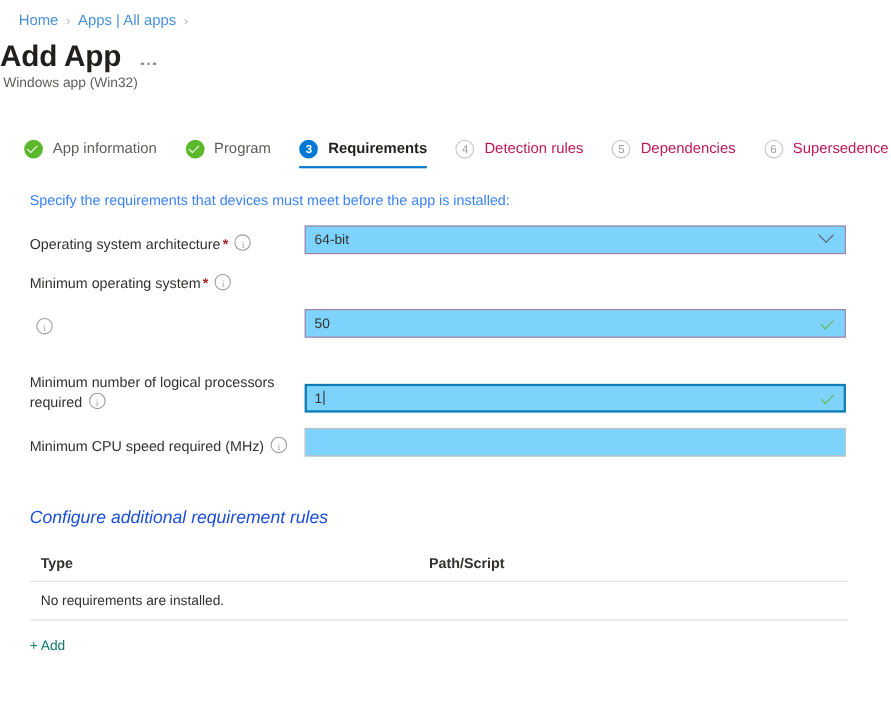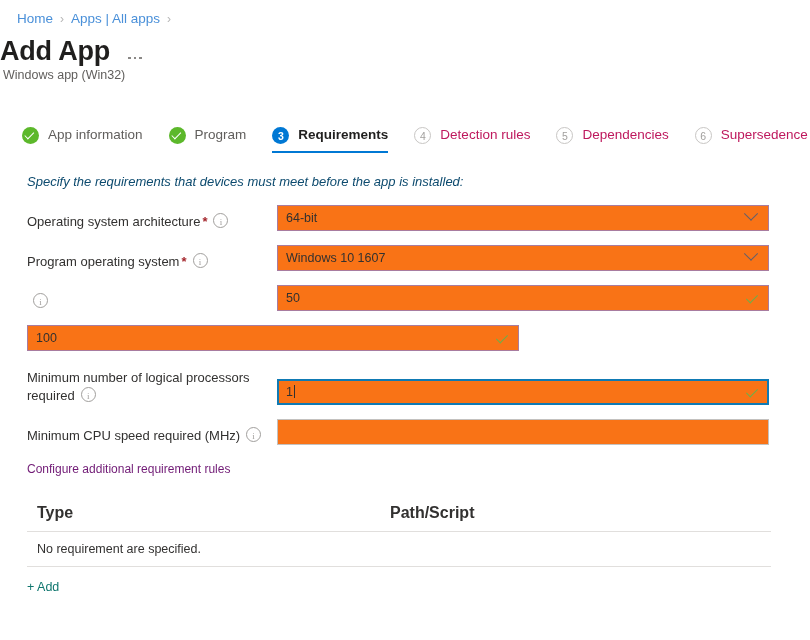--- a/index.html
+++ b/index.html
@@ -149,22 +149,21 @@
     height: 2px;
     background: #0078d4;
   }
 
   
   .intro {
     position: absolute;
     left: 27px;
     top: 174px;
     font-size: 13px;
-    color: #0c4a6e;
-    font-style: italic;
+    color: #3b82f6;
   }
 
   
   .form {
     position: absolute;
     left: 27px;
     top: 205px;
     width: 760px;
   }
   .field {
@@ -207,21 +206,21 @@
     font-size: 9px;
     font-style: normal;
     color: #a19f9d;
     font-family: "Liberation Serif", serif;
   }
   .control {
     flex: 0 0 492px;
     width: 492px;
     height: 26px;
     box-sizing: border-box;
-    background: #f97316;
+    background: #7dd3fc;
     display: flex;
     align-items: center;
     padding: 0 8px;
     font-size: 12.5px;
     color: #323130;
     position: relative;
     cursor: text;
   }
   .control.validated {
     border: 1px solid #a87ca0;
@@ -264,32 +263,33 @@
     flex: 0 0 auto;
     margin-right: 5px;
     margin-bottom: 2px;
   }
 
   
   .section-text {
     position: absolute;
     left: 27px;
     top: 462px;
-    font-size: 12px;
-    color: #701a75;
+    font-size: 16px;
+    color: #1d4ed8;
+    font-style: italic;
   }
   .rules-table {
     position: absolute;
     left: 27px;
     top: 498px;
     width: 744px;
   }
   .thead {
     display: flex;
-    font-size: 16px;
+    font-size: 13px;
     font-weight: 600;
     color: #323130;
     padding: 6px 0 9px 10px;
     border-bottom: 1px solid #e1dfdd;
   }
   .col-type { width: 353px; flex: 0 0 353px; }
   .col-path { flex: 1 1 auto; }
   .tbody-row {
     display: flex;
     font-size: 12.5px;
@@ -370,43 +370,35 @@
       <span>Operating system architecture</span><span class="req-star">*</span><span class="info-icon"></span>
     </div>
     <div class="control validated">
       <span class="ctrl-value">64-bit</span>
       <span class="chevron-down"></span>
     </div>
   </div>
 
   <div class="field">
     <div class="field-label">
-      <span>Program operating system</span><span class="req-star">*</span><span class="info-icon"></span>
-    </div>
-    <div class="control validated">
-      <span class="ctrl-value">Windows 10 1607</span>
-      <span class="chevron-down"></span>
+      <span>Minimum operating system</span><span class="req-star">*</span><span class="info-icon"></span>
     </div>
   </div>
 
   <div class="field">
     <div class="field-label">
       <span class="info-icon"></span>
     </div>
     <div class="control validated">
       <span class="ctrl-value">50</span>
       <span class="check-valid"></span>
     </div>
   </div>
 
   <div class="field">
-    <div class="control validated">
-      <span class="ctrl-value">100</span>
-      <span class="check-valid"></span>
-    </div>
   </div>
 
   <div class="field">
     <div class="field-label">
       <span>Minimum number of logical processors required</span><span class="info-icon"></span>
     </div>
     <div class="control focused">
       <span class="ctrl-value"><span>1</span><span class="caret"></span></span>
       <span class="check-valid"></span>
     </div>
@@ -424,17 +416,17 @@
 </div>
 
 <div class="section-text">Configure additional requirement rules</div>
 
 <div class="rules-table">
   <div class="thead">
     <div class="col-type">Type</div>
     <div class="col-path">Path/Script</div>
   </div>
   <div class="tbody-row">
-    <div>No requirement are specified.</div>
+    <div>No requirements are installed.</div>
   </div>
 </div>
 
 <div class="add-link">+ Add</div>
 
 </body></html>

